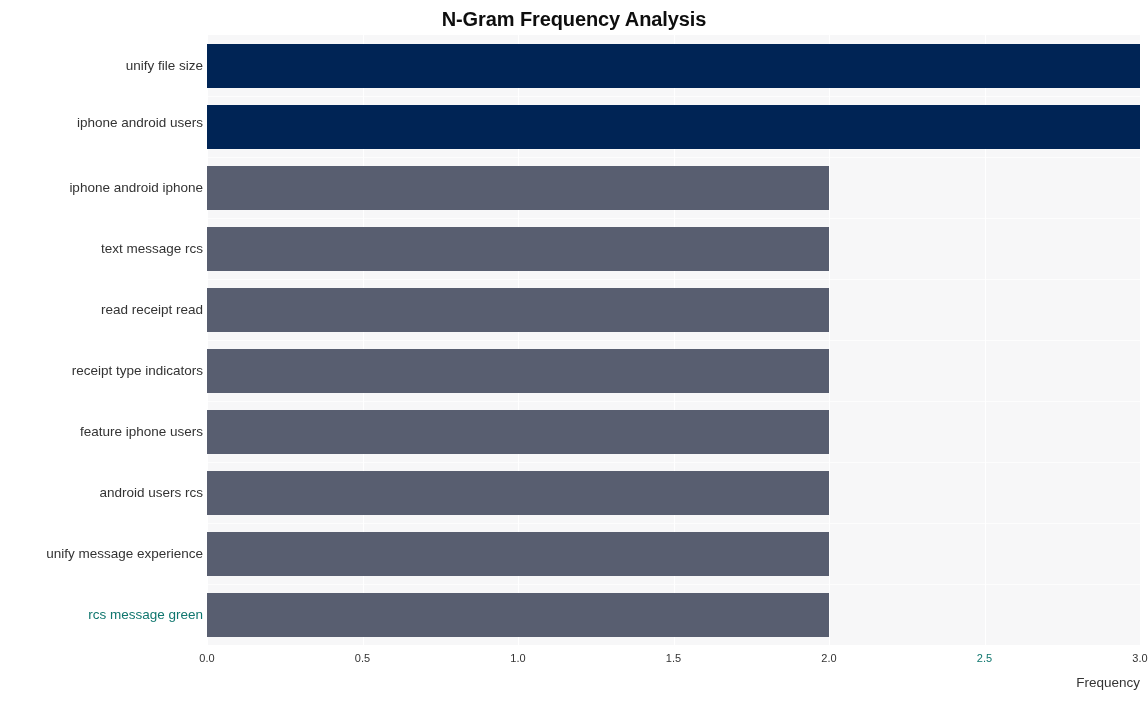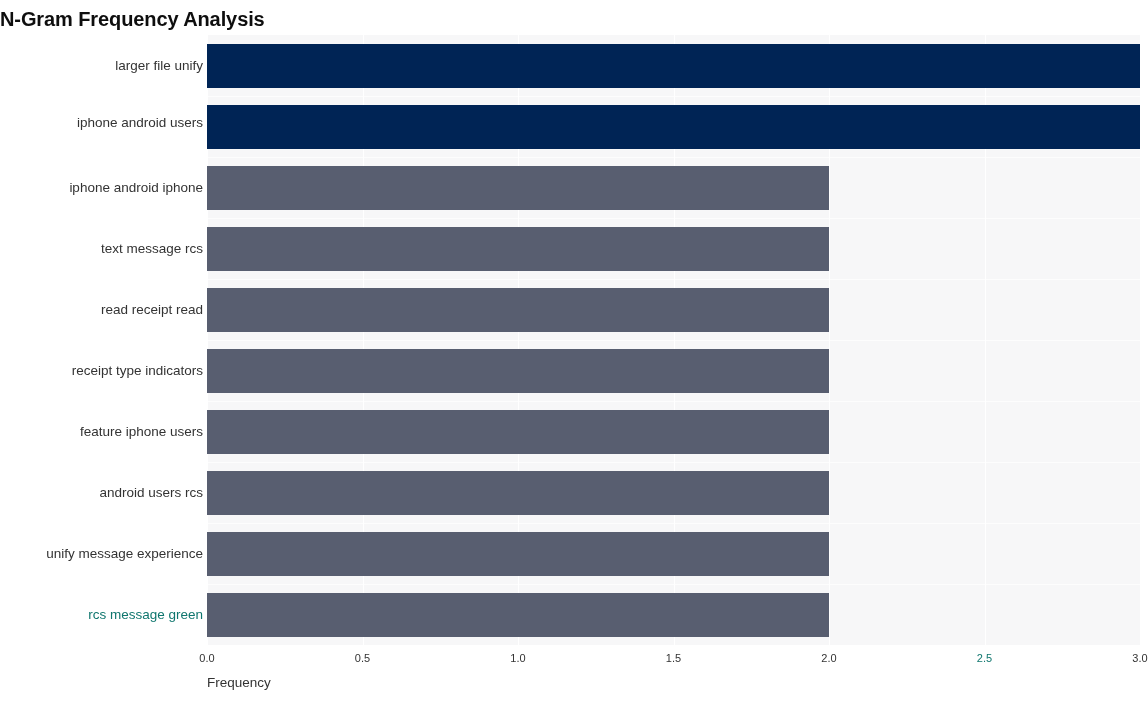--- a/index.html
+++ b/index.html
@@ -25,20 +25,21 @@
     height: 701px;
     background: #ffffff;
   }
 
   
   .chart-title {
     position: absolute;
     left: 0;
     top: 6px;
     width: 1148px;
+    text-align: center;
     font-size: 20px;
     font-weight: bold;
     color: #0e0e0e;
     letter-spacing: -0.1px;
     line-height: 26px;
   }
 
   
   .plot-area {
     position: absolute;
@@ -110,21 +111,21 @@
     font-size: 11px;
     color: #333333;
     line-height: 16px;
   }
 
   .xaxis-title {
     position: absolute;
     left: 207px;
     top: 674px;
     width: 933px;
-    text-align: left;
+    text-align: right;
     font-size: 13.5px;
     color: #333333;
     line-height: 18px;
   }
 </style>
 </head>
 <body>
 
 <div class="figure">
 
@@ -152,21 +153,21 @@
       <div class="bar" title="text message rcs: 2" style="top: 192px; width: 622px; background: rgb(88, 94, 112);"></div>
       <div class="bar" title="read receipt type: 2" style="top: 253px; width: 622px; background: rgb(88, 94, 112);"></div>
       <div class="bar" title="receipt type indicators: 2" style="top: 314px; width: 622px; background: rgb(88, 94, 112);"></div>
       <div class="bar" title="feature iphone users: 2" style="top: 375px; width: 622px; background: rgb(88, 94, 112);"></div>
       <div class="bar" title="android users rcs: 2" style="top: 436px; width: 622px; background: rgb(88, 94, 112);"></div>
       <div class="bar" title="unify message experience: 2" style="top: 497px; width: 622px; background: rgb(88, 94, 112);"></div>
       <div class="bar" title="rcs message green: 2" style="top: 558px; width: 622px; background: rgb(88, 94, 112);"></div>
     </div>
 
   <div class="ylabels-layer" id="ylabels-layer">
-      <div class="ylabel" style="top: 23px; color: rgb(51, 51, 51);">larger file unify</div>
+      <div class="ylabel" style="top: 23px; color: rgb(51, 51, 51);">unify file size</div>
       <div class="ylabel" style="top: 80px; color: rgb(51, 51, 51);">iphone android users</div>
       <div class="ylabel" style="top: 145px; color: rgb(51, 51, 51);">iphone android iphone</div>
       <div class="ylabel" style="top: 206px; color: rgb(51, 51, 51);">text message rcs</div>
       <div class="ylabel" style="top: 267px; color: rgb(51, 51, 51);">read receipt read</div>
       <div class="ylabel" style="top: 328px; color: rgb(51, 51, 51);">receipt type indicators</div>
       <div class="ylabel" style="top: 389px; color: rgb(51, 51, 51);">feature iphone users</div>
       <div class="ylabel" style="top: 450px; color: rgb(51, 51, 51);">android users rcs</div>
       <div class="ylabel" style="top: 511px; color: rgb(51, 51, 51);">unify message experience</div>
       <div class="ylabel" style="top: 572px; color: #0f766e;">rcs message green</div>
     </div>

